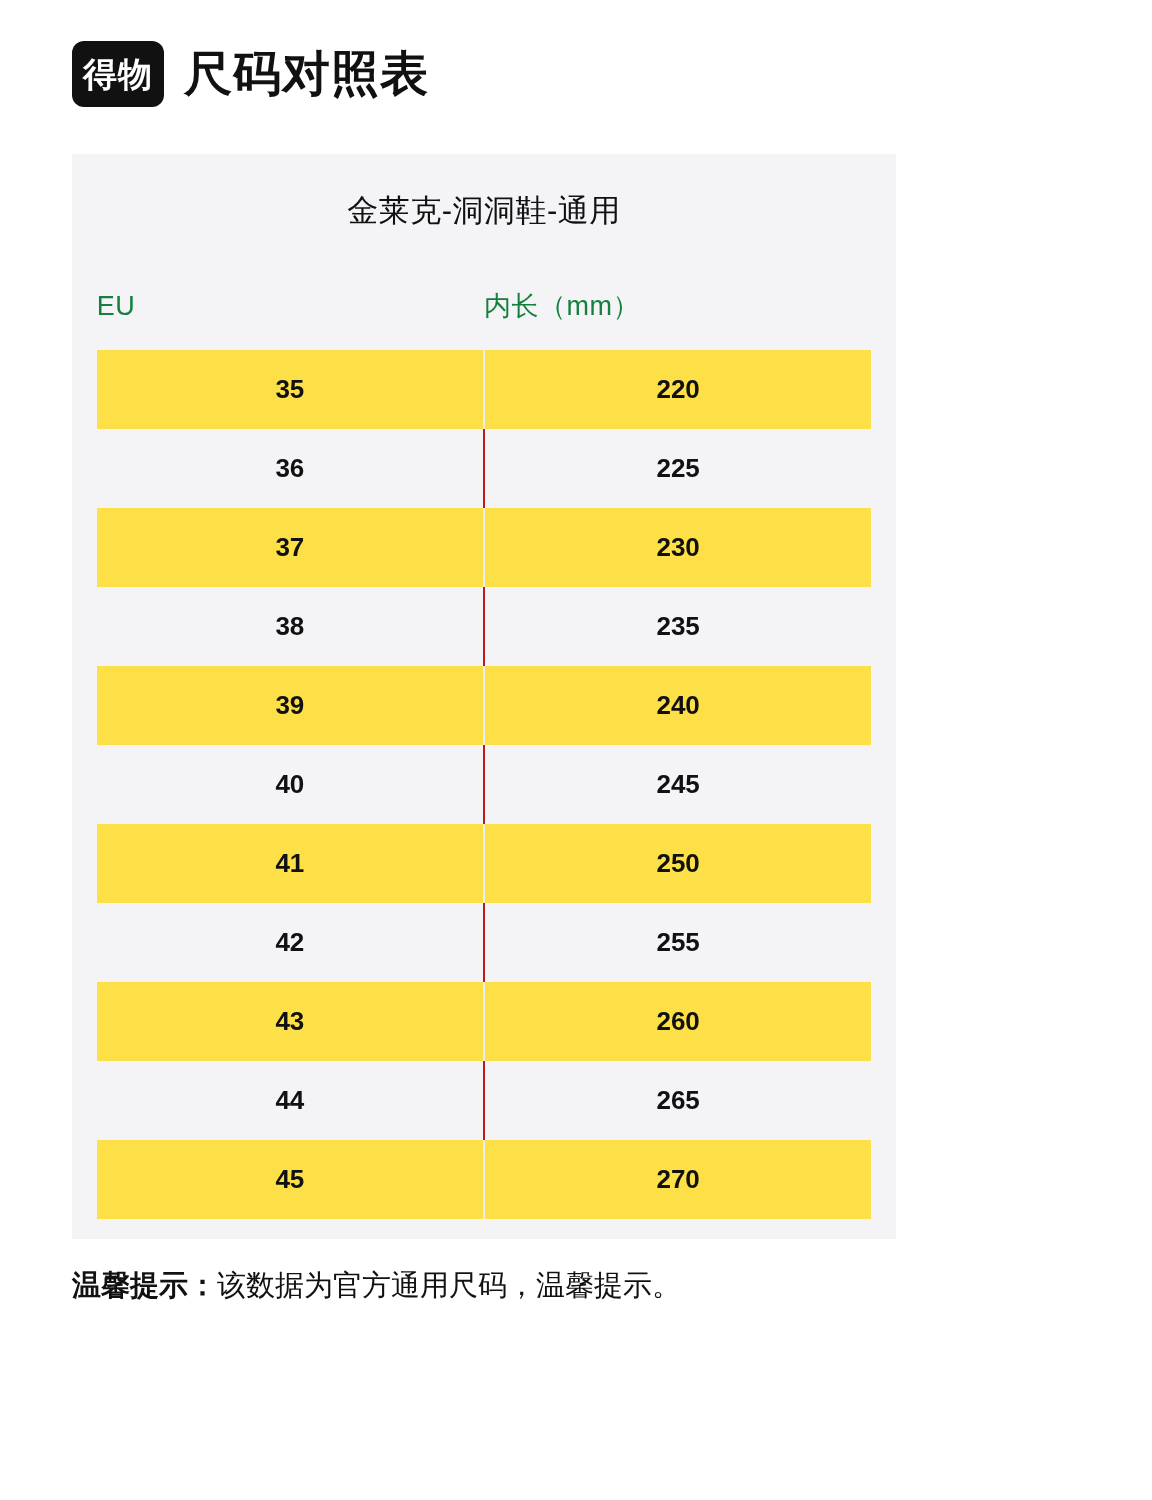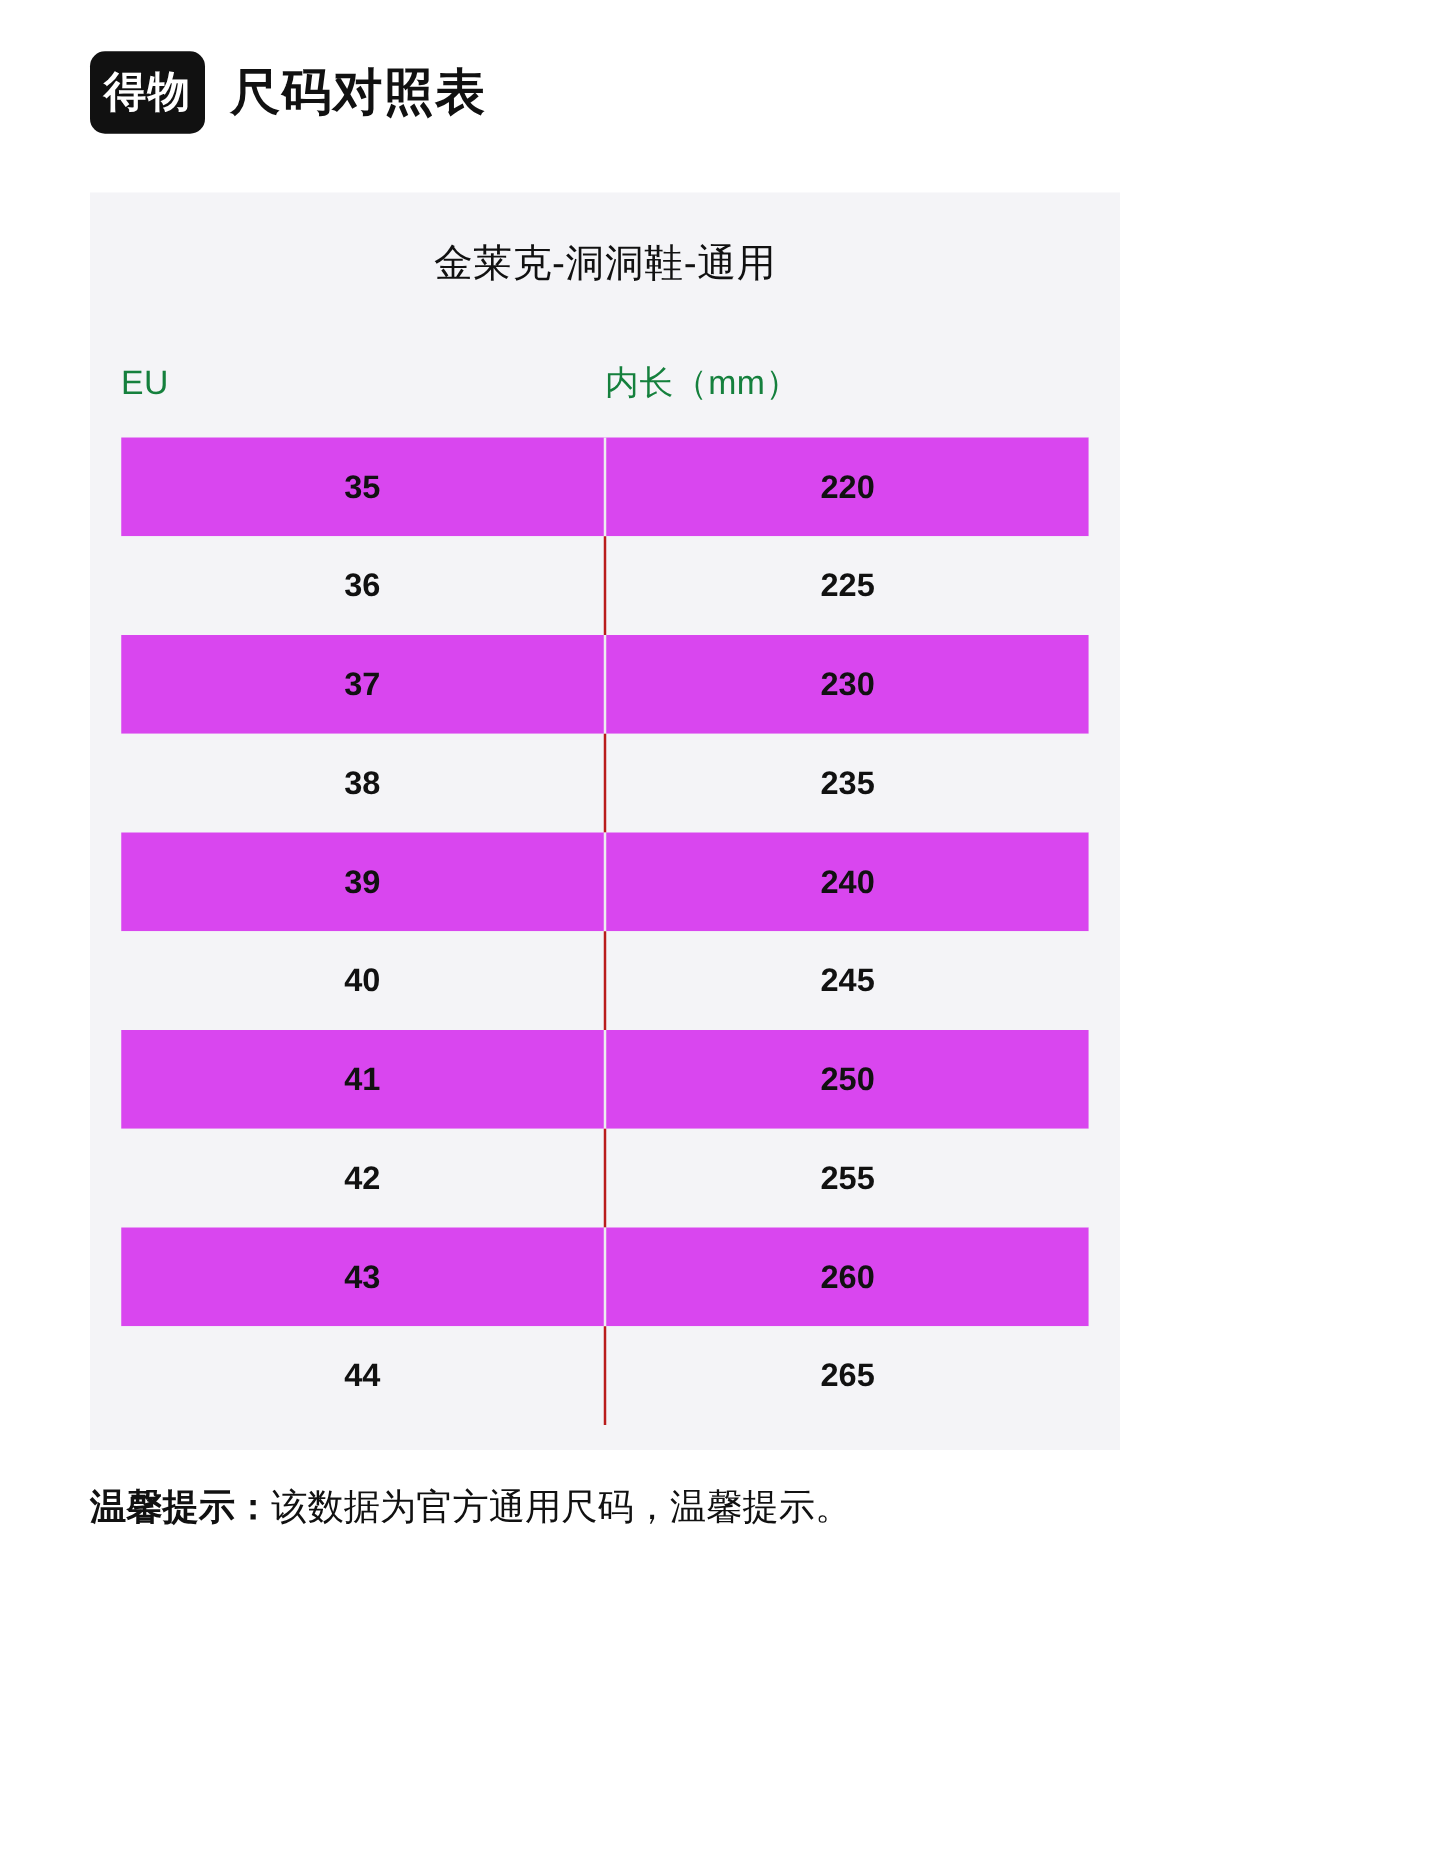--- a/index.html
+++ b/index.html
@@ -41,21 +41,21 @@
   }
   .brand-badge span {
     color: #ffffff;
     font-size: 34px;
     font-weight: bold;
     letter-spacing: 1px;
     line-height: 1;
     font-family: "DejaVu Sans", "Liberation Sans", sans-serif;
   }
   .page-title {
-    font-size: 40px;
+    font-size: 48px;
     font-weight: bold;
     margin-left: 20px;
     letter-spacing: 1px;
     white-space: nowrap;
     line-height: 1;
   }
   .header-spacer { flex: 1 1 auto; }
   .vendor-logo {
     flex: 0 0 auto;
     width: 130px;
@@ -95,21 +95,21 @@
     letter-spacing: 0.5px;
   }
   table.size-table td {
     text-align: center;
     font-size: 26px;
     font-weight: bold;
     padding: 24px 0;
     color: #111111;
   }
   table.size-table tbody tr.odd td {
-    background: #d946ef;
+    background: #fde047;
   }
   table.size-table tbody tr.even td {
     background: #f4f4f7;
   }
   table.size-table td.col-eu {
     border-right: 2px solid #b91c1c;
   }
   table.size-table tbody tr.odd td.col-eu {
     border-right: 2px solid #ededf0;
   }
@@ -212,20 +212,26 @@
           <td class="col-eu">43</td>
           <td>260</td>
           <td style="background:#f4f4f7"></td>
         </tr>
         <tr class="even">
           <td></td>
           <td class="col-eu">44</td>
           <td>265</td>
           <td></td>
         </tr>
+        <tr class="odd">
+          <td style="background:#f4f4f7"></td>
+          <td class="col-eu">45</td>
+          <td>270</td>
+          <td style="background:#f4f4f7"></td>
+        </tr>
       </tbody>
     </table>
   </div>
 
   <div class="note">
     <b>温馨提示：</b><span>该数据为官方通用尺码，温馨提示。</span>
   </div>
 
 </div>
 

